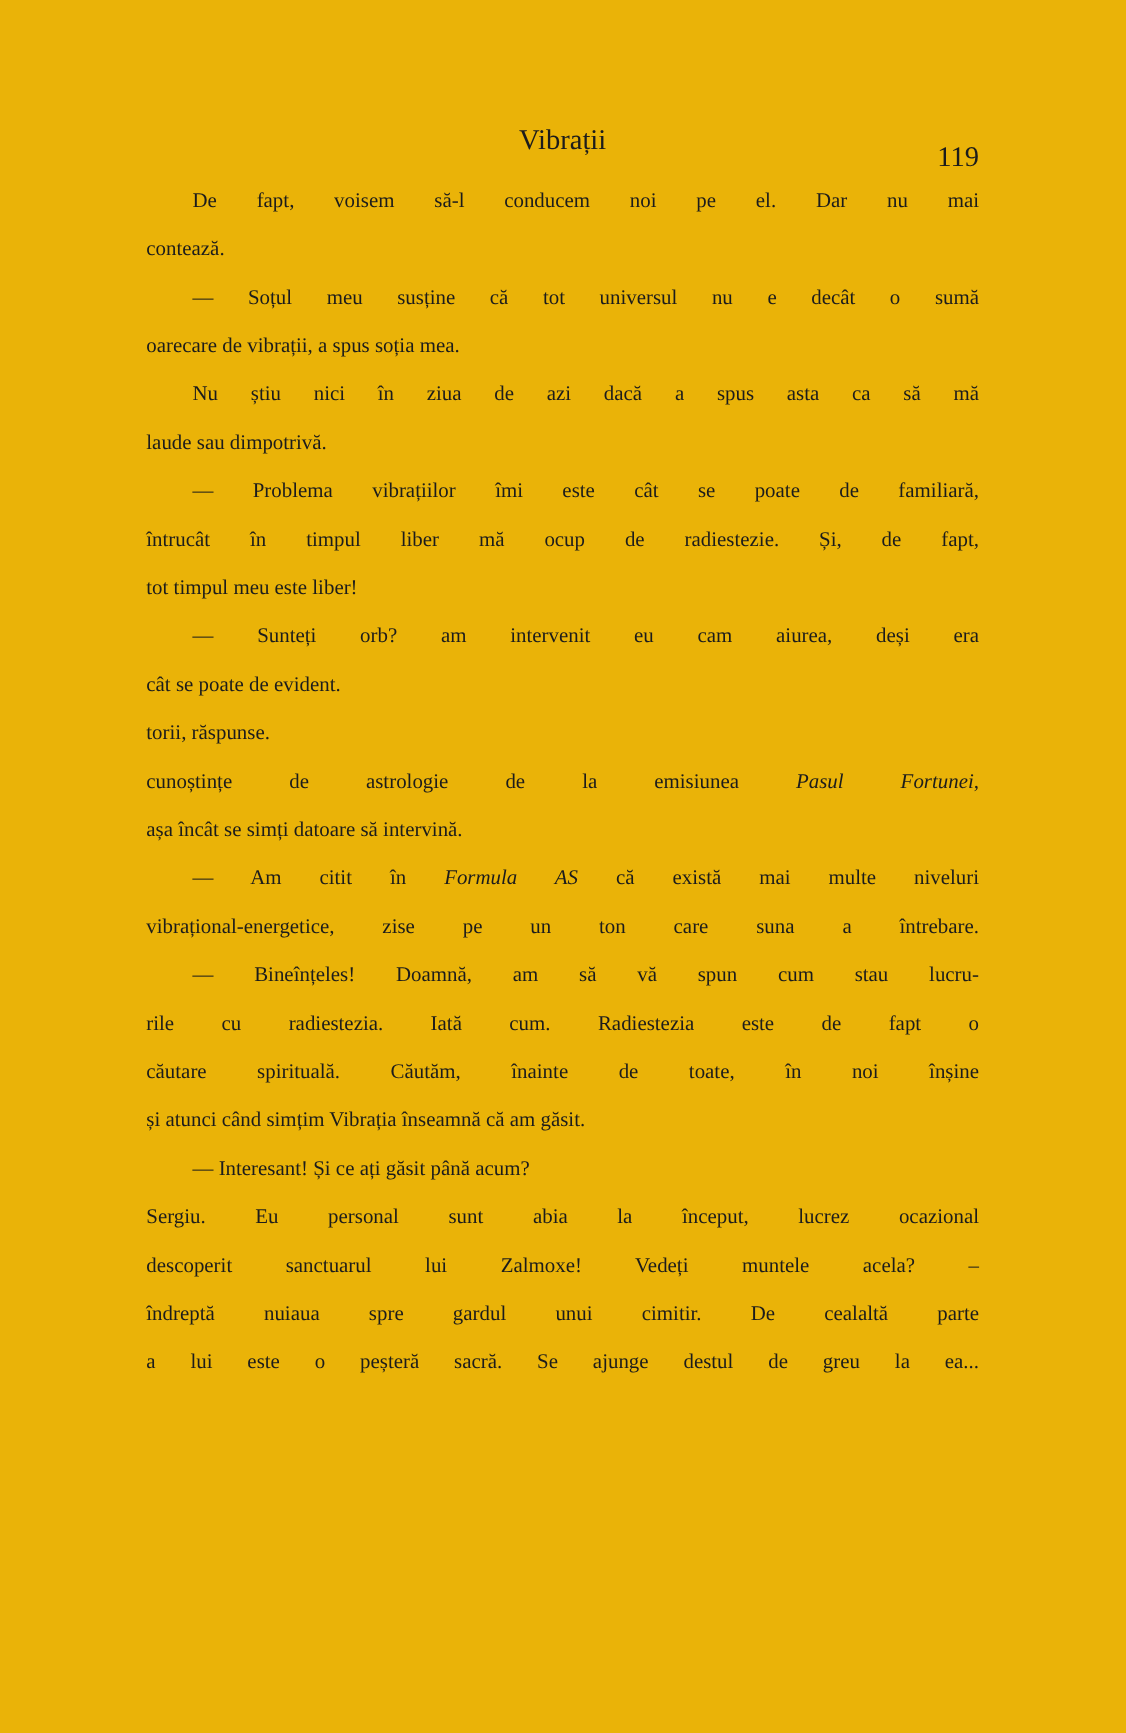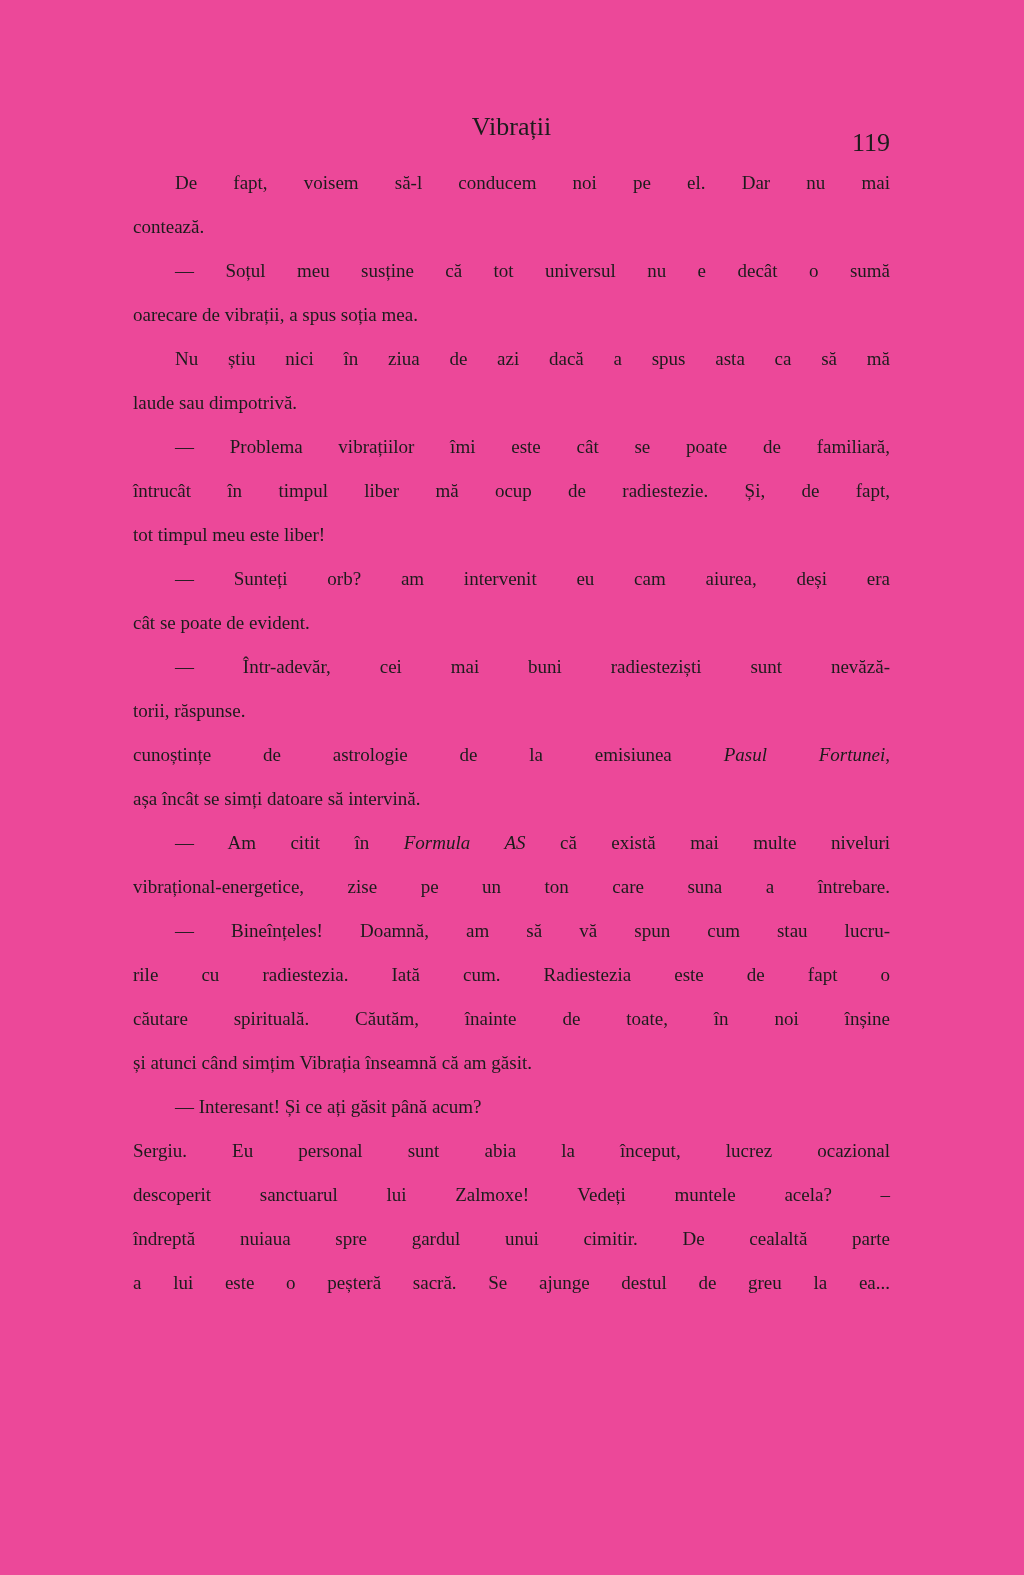--- a/index.html
+++ b/index.html
@@ -4,21 +4,21 @@
 <style>
   html, body {
     margin: 0;
     padding: 0;
     background: #ffffff;
   }
   .page {
     position: relative;
     width: 1024px;
     height: 1575px;
-    background: #ec4899;
+    background: #eab308;
     color: #1c1c1c;
     font-family: "Liberation Serif", "DejaVu Serif", serif;
     overflow: hidden;
   }
   .header {
     position: absolute;
     left: 133px;
     top: 112px;
     width: 757px;
     height: 32px;
@@ -71,21 +71,20 @@
       <div class="line">contează.</div>
       <div class="line indent just">— Soțul meu susține că tot universul nu e decât o sumă</div>
       <div class="line">oarecare de vibrații, a spus soția mea.</div>
       <div class="line indent just">Nu știu nici în ziua de azi dacă a spus asta ca să mă</div>
       <div class="line">laude sau dimpotrivă.</div>
       <div class="line indent just">— Problema vibrațiilor îmi este cât se poate de familiară,</div>
       <div class="line just">întrucât în timpul liber mă ocup de radiestezie. Și, de fapt,</div>
       <div class="line">tot timpul meu este liber!</div>
       <div class="line indent just">— Sunteți orb? am intervenit eu cam aiurea, deși era</div>
       <div class="line">cât se poate de evident.</div>
-      <div class="line indent just">— Într-adevăr, cei mai buni radiesteziști sunt nevăză-</div>
       <div class="line">torii, răspunse.</div>
       <div class="line just">cunoștințe de astrologie de la emisiunea <i>Pasul Fortunei</i>,</div>
       <div class="line">așa încât se simți datoare să intervină.</div>
       <div class="line indent just">— Am citit în <i>Formula AS</i> că există mai multe niveluri</div>
       <div class="line just">vibrațional-energetice, zise pe un ton care suna a întrebare.</div>
       <div class="line indent just">— Bineînțeles! Doamnă, am să vă spun cum stau lucru-</div>
       <div class="line just">rile cu radiestezia. Iată cum. Radiestezia este de fapt o</div>
       <div class="line just">căutare spirituală. Căutăm, înainte de toate, în noi înșine</div>
       <div class="line">și atunci când simțim Vibrația înseamnă că am găsit.</div>
       <div class="line indent">— Interesant! Și ce ați găsit până acum?</div>

